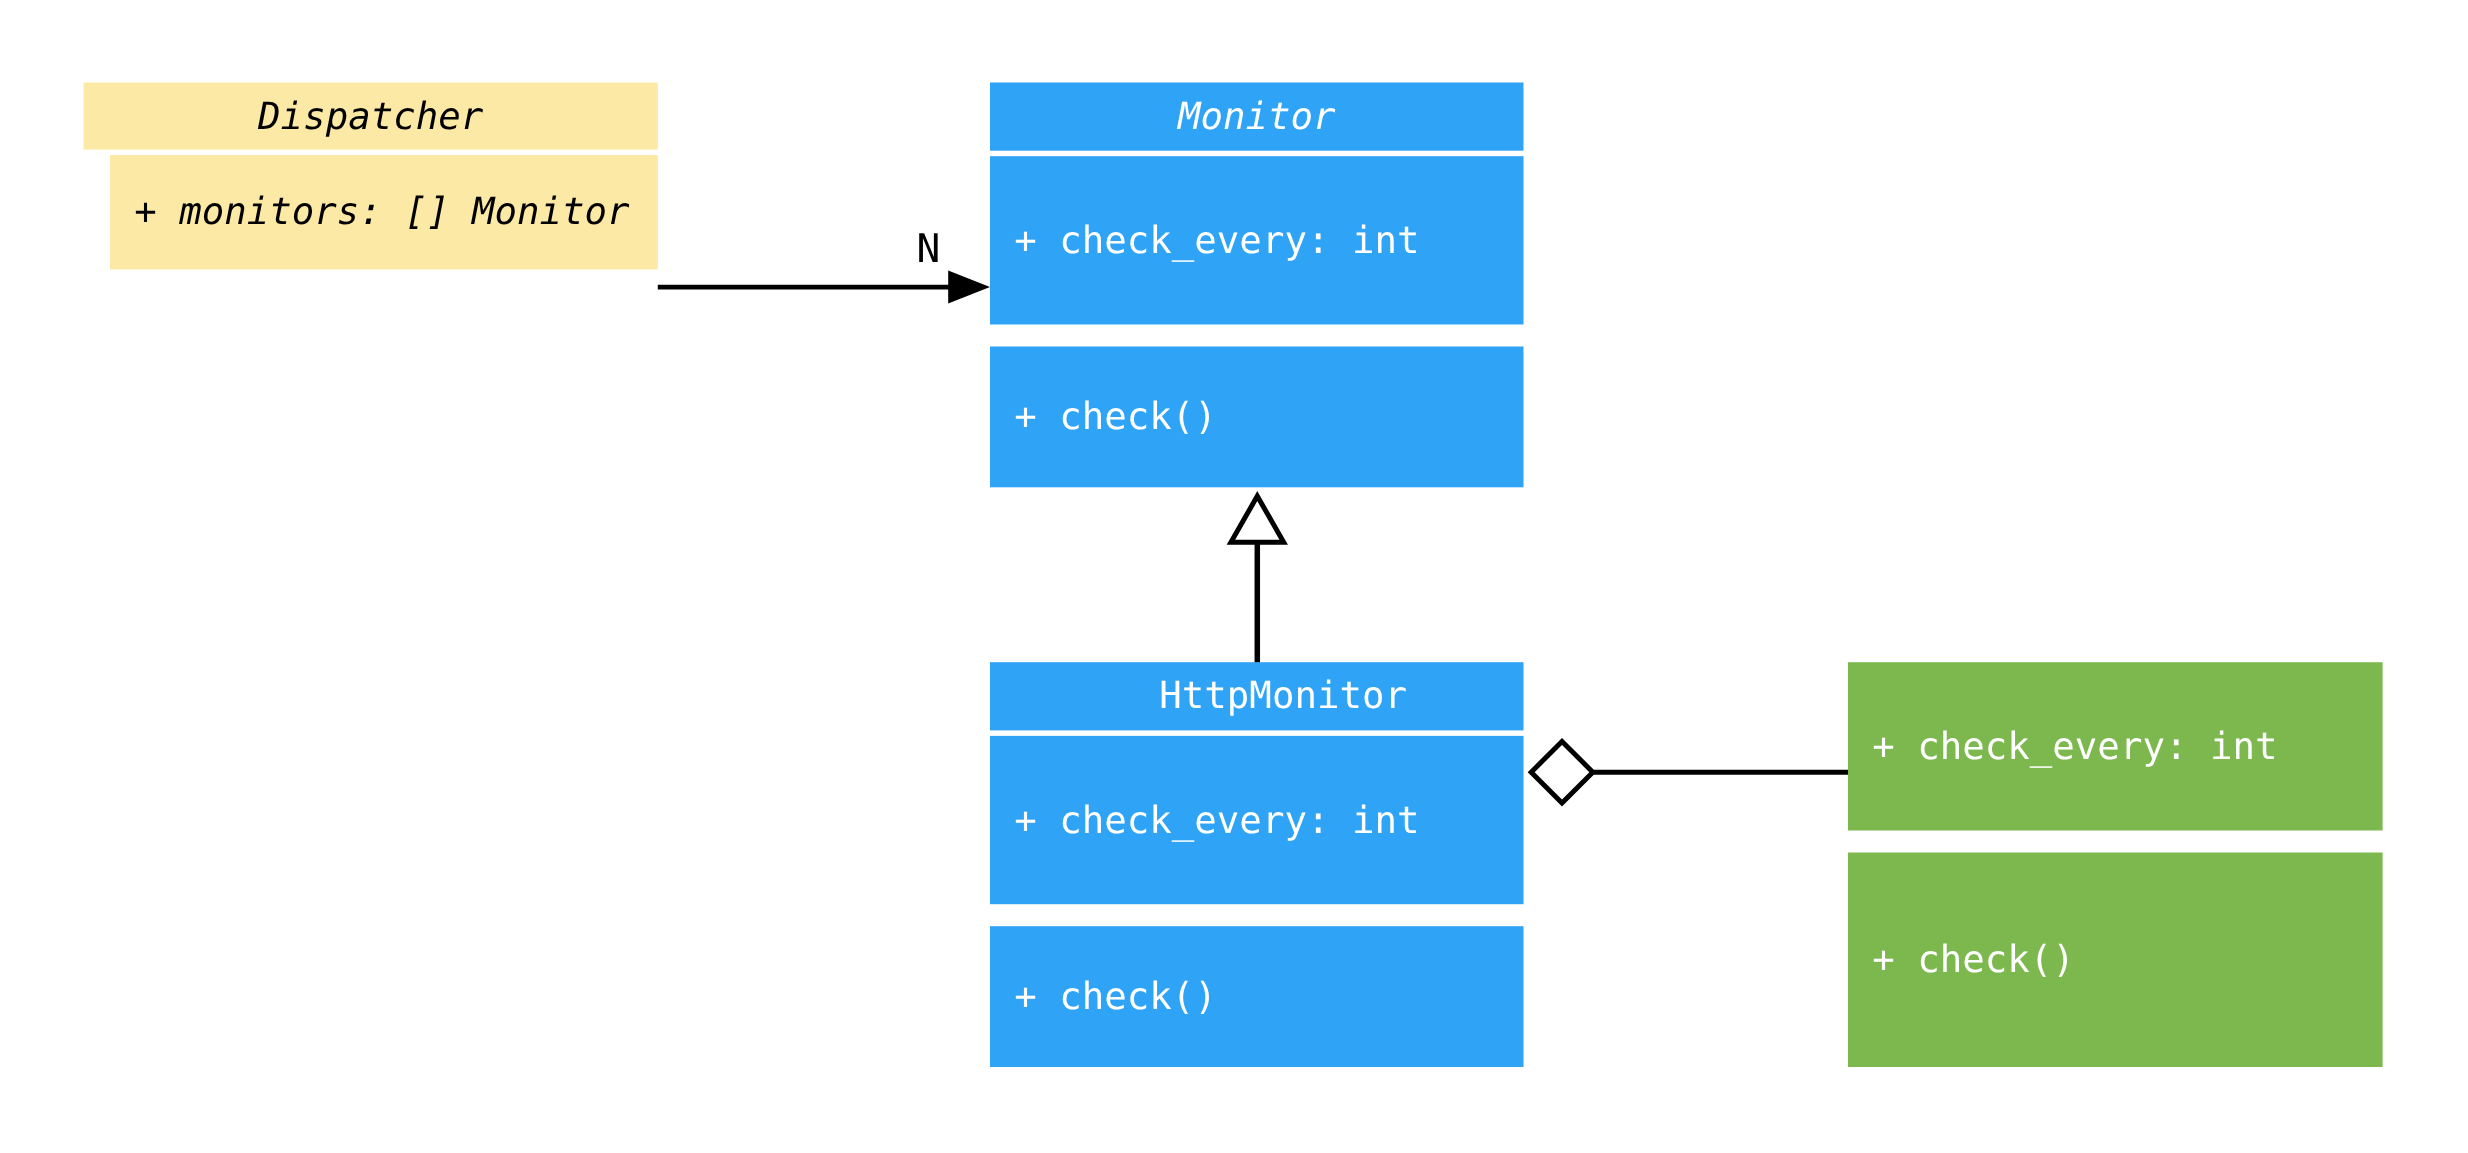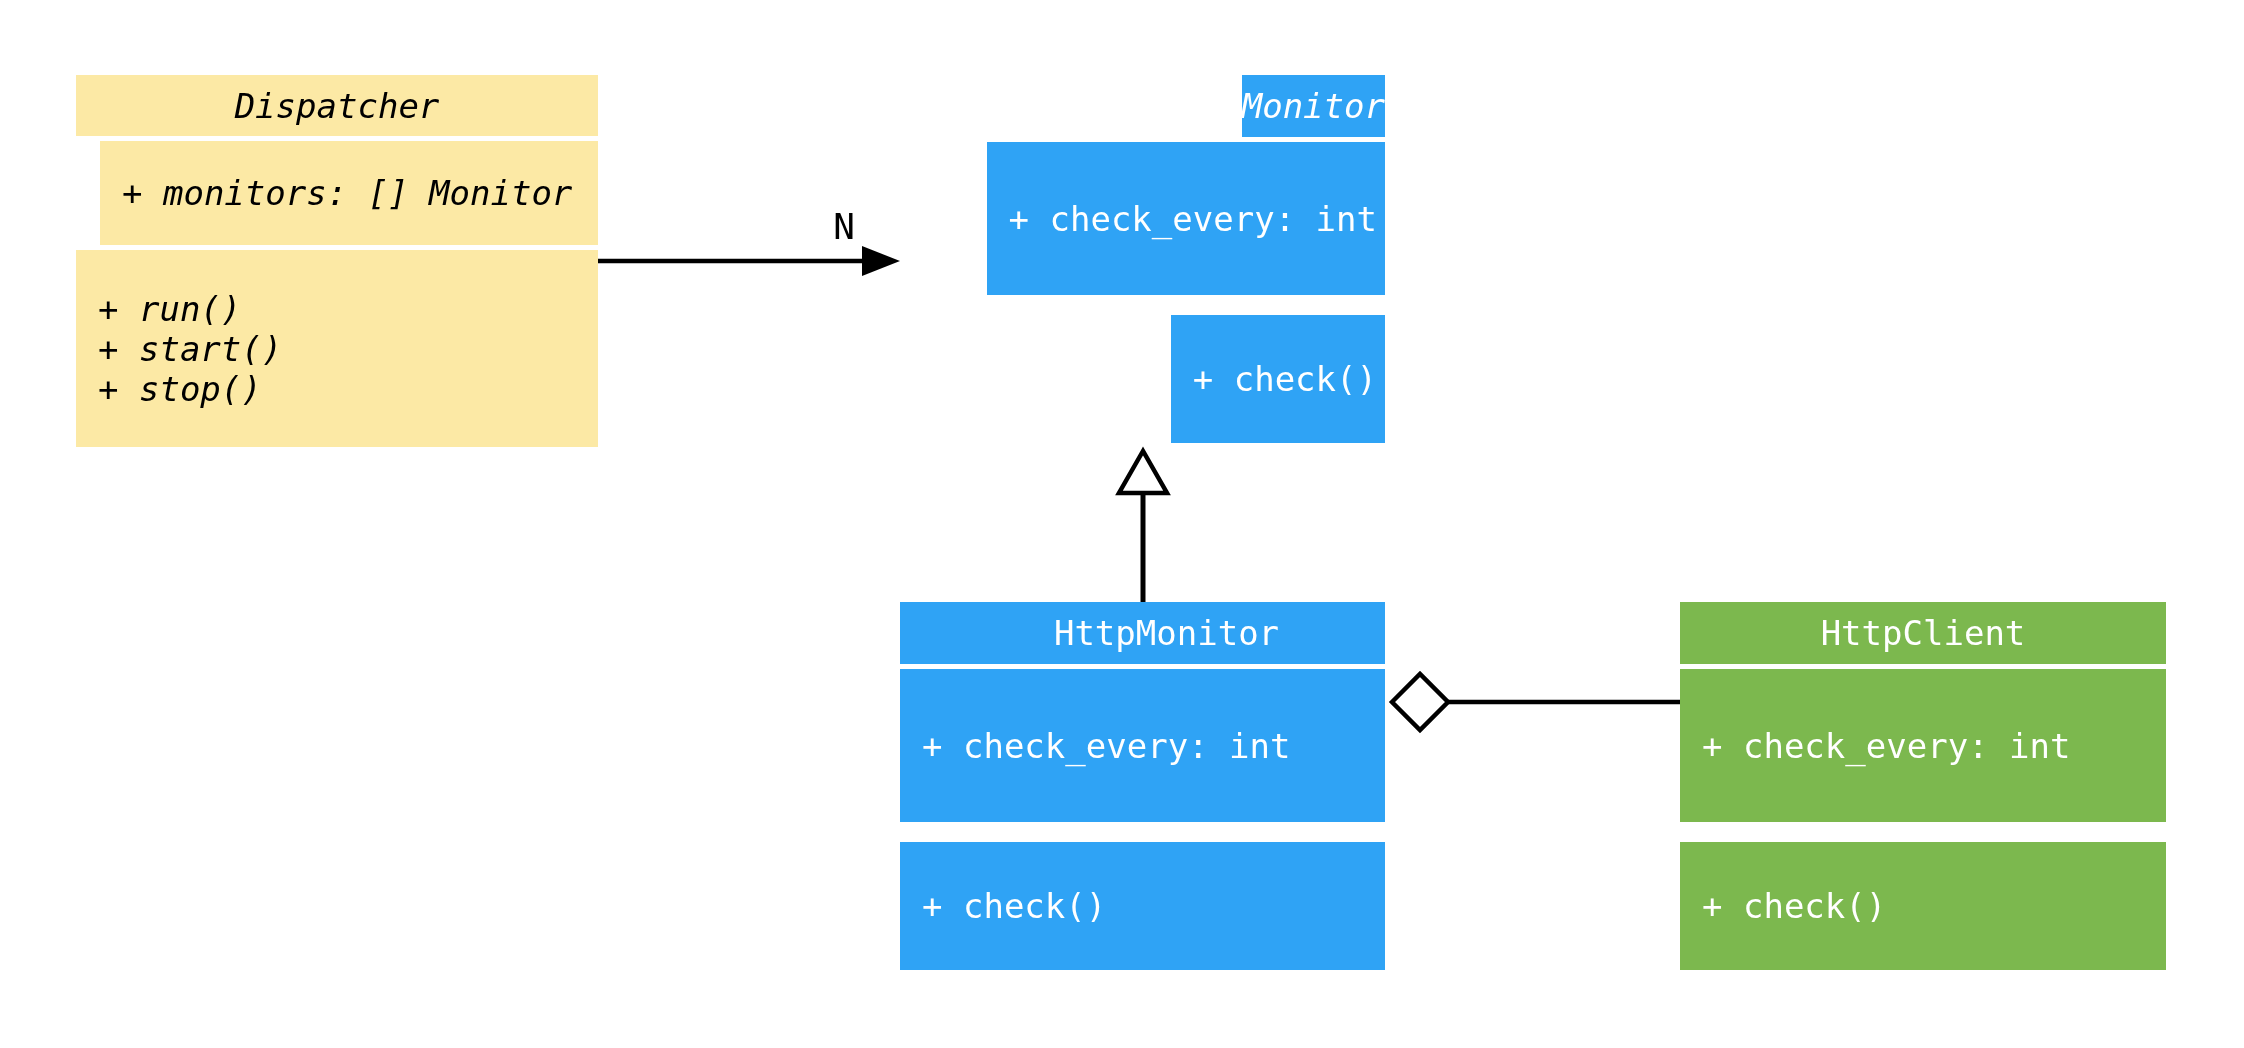--- a/index.html
+++ b/index.html
@@ -39,21 +39,21 @@
 
   
   .t-h  { height: 61px; flex: 0 0 auto; }
   .a-h1 { height: 104px; flex: 0 0 auto; margin-left: 24px; }   
   .m-h1 { flex: 1 1 auto; line-height: 34px; } 
   .t-h2 { height: 62px; flex: 0 0 auto; }
   .a-h2 { height: 153px; flex: 0 0 auto; }
   .m-h2 { flex: 1 1 auto; margin-top: 15px; }
 
   #dispatcher-box  { left: 76px;   top: 75px;  width: 522px; height: 372px; }
-  #monitor-box     { left: 900px;  top: 75px;  width: 485px; height: 368px; align-items: flex-end; }
+  #monitor-box     { left: 900px;  top: 75px;  width: 485px; height: 368px; }
   #httpmonitor-box { left: 900px;  top: 602px; width: 485px; height: 368px; }
   #httpclient-box  { left: 1680px; top: 602px; width: 486px; height: 368px; }
 
   #connector-layer {
     position: absolute;
     left: 0; top: 0;
     width: 2244px; height: 1048px;
     pointer-events: none;
   }
   #multiplicity-label {
@@ -71,25 +71,20 @@
 
 <div id="canvas">
 
   <div class="class-box" id="dispatcher-box" style="color: rgb(0, 0, 0); font-style: italic;">
     <div class="sec title t-h" style="background: rgb(252, 233, 165);">
       <span>Dispatcher</span>
     </div>
     <div class="sec members a-h1" style="background: rgb(252, 233, 165);">
       <div class="member-line">+ monitors: [] Monitor</div>
     </div>
-    <div class="sec members m-h1" style="background: rgb(252, 233, 165);">
-      <div class="member-line">+ run()</div>
-      <div class="member-line">+ start()</div>
-      <div class="member-line">+ stop()</div>
-    </div>
   </div>
 
   <div class="class-box" id="monitor-box" style="color: rgb(255, 255, 255);">
     <div class="sec title t-h2" style="background: rgb(47, 163, 245);">
       <span class="italic">Monitor</span>
     </div>
     <div class="sec members a-h2" style="background: rgb(47, 163, 245);">
       <div class="member-line">+ check_every: int</div>
     </div>
     <div class="sec members m-h2" style="background: rgb(47, 163, 245);">
@@ -103,23 +98,20 @@
     </div>
     <div class="sec members a-h2" style="background: rgb(47, 163, 245);">
       <div class="member-line">+ check_every: int</div>
     </div>
     <div class="sec members m-h2" style="background: rgb(47, 163, 245);">
       <div class="member-line">+ check()</div>
     </div>
   </div>
 
   <div class="class-box" id="httpclient-box" style="color: rgb(255, 255, 255);">
-    <div class="sec title t-h2" style="background: rgb(124, 184, 78);">
-      <span>HttpClient</span>
-    </div>
     <div class="sec members a-h2" style="background: rgb(124, 184, 78);">
       <div class="member-line">+ check_every: int</div>
     </div>
     <div class="sec members m-h2" style="background: rgb(124, 184, 78);">
       <div class="member-line">+ check()</div>
     </div>
   </div>
 
   <svg id="connector-layer" viewBox="0 0 2244 1048" xmlns="http://www.w3.org/2000/svg">
 

